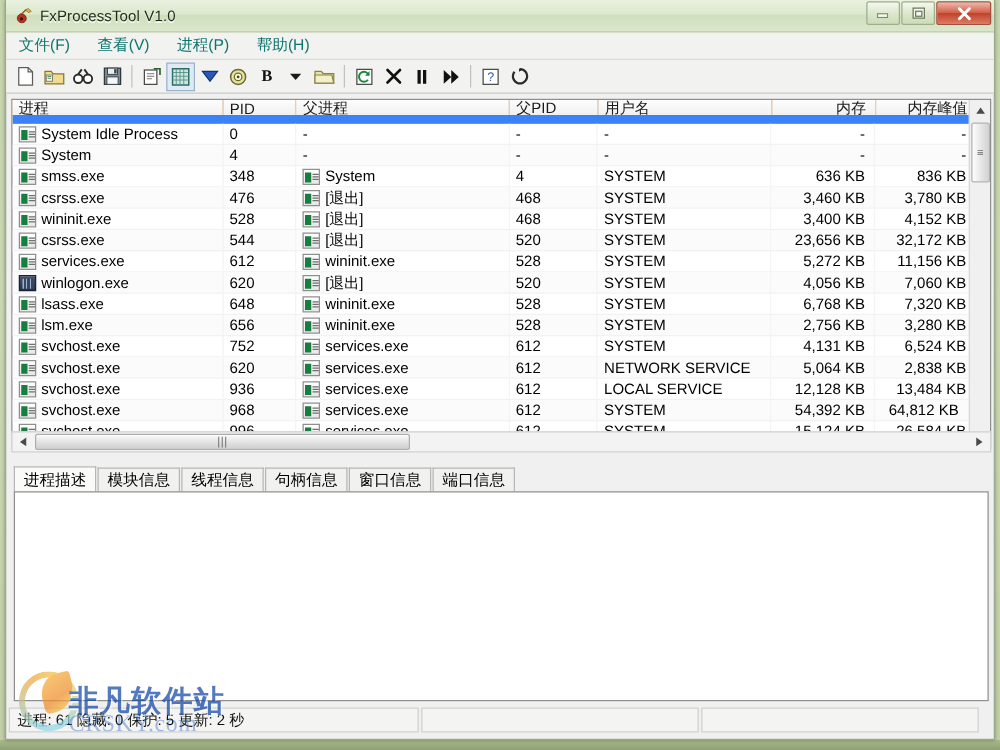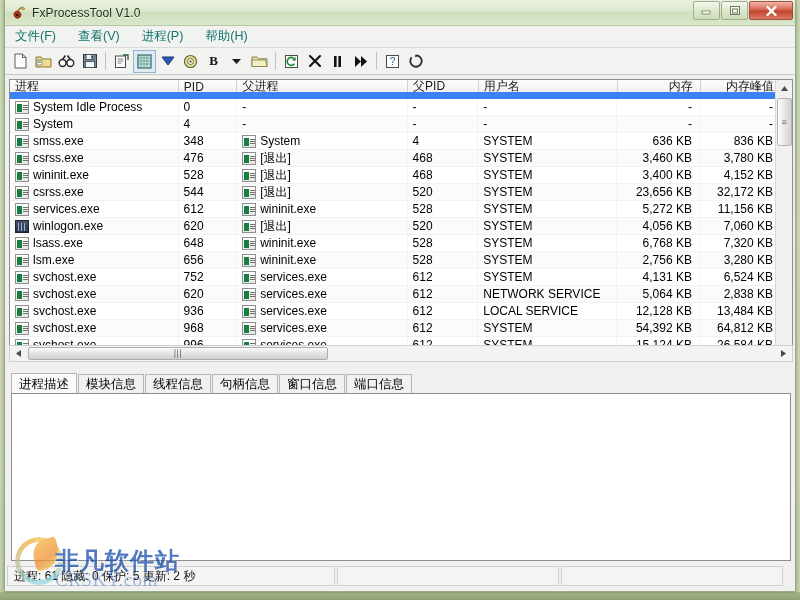--- a/index.html
+++ b/index.html
@@ -795,21 +795,21 @@
           </div>
           <div class="cell" style="width: 75px;">
             <span>612</span>
           </div>
           <div class="cell" style="width: 148px;">
             <span>SYSTEM</span>
           </div>
           <div class="cell right" style="width: 88px;">
             <span>54,392 KB</span>
           </div>
-          <div class="cell right" style="width: 86px;">
+          <div class="cell right" style="width: 86px; justify-content: center;">
             <span>64,812 KB</span>
           </div>
           <div class="cell" style="flex: 1 1 0%;"></div>
         </div>
         <div class="lrow">
           <div class="cell" style="width: 180px;">
             <span class="pico ico-console"></span>
             <span>svchost.exe</span>
           </div>
           <div class="cell" style="width: 62px;">

